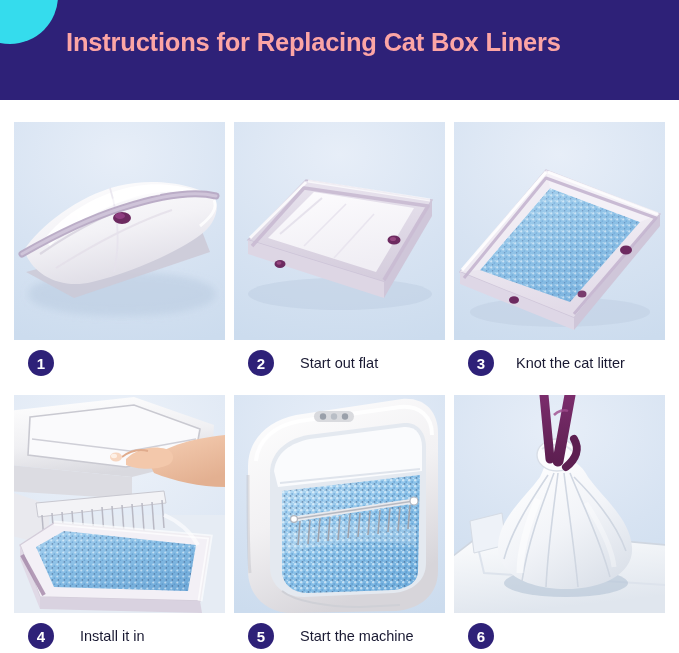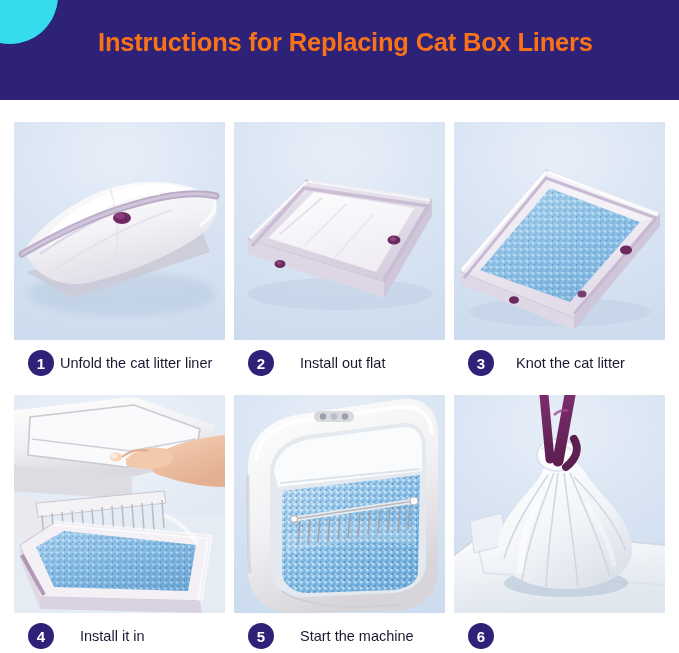--- a/index.html
+++ b/index.html
@@ -39,27 +39,26 @@
     border-radius: 50%;
     background: #35dced;
   }
   .header-title {
     position: absolute;
     left: 66px;
     top: 0;
     height: 84px;
     display: flex;
     align-items: center;
-    color: #f97316;
+    color: #fca5a5;
     font-size: 25.5px;
     font-weight: bold;
     letter-spacing: -0.2px;
     white-space: nowrap;
     font-family: "Liberation Sans", sans-serif;
-    margin-left: 32px;
   }
 
   
   .grid {
     position: absolute;
     left: 14px;
     top: 122px;
     width: 651px;
     height: 520px;
   }
@@ -183,21 +182,20 @@
             <ellipse cx="106" cy="94" rx="5" ry="3" fill="#8f3d80"></ellipse>
           </g>
 
           <path d="M186,104 C196,96 204,86 200,78" stroke="#ffffff" stroke-width="3" fill="none" opacity="0.8"></path>
 
           <path d="M64,96 C86,82 116,72 146,70" stroke="#ffffff" stroke-width="6" fill="none" opacity="0.55"></path>
         </svg>
       </div>
       <div class="caption">
         <div class="step-badge">1</div>
-        <div class="caption-text">Unfold the cat litter liner</div>
       </div>
     </div>
 
     <div class="cell col1 row0">
       <div class="photo">
         <div class="backdrop-blue"></div>
         <svg class="art" viewBox="0 0 211 218">
           <defs>
             <linearGradient id="tr2top" x1="0" y1="0" x2="0.3" y2="1">
               <stop offset="0" stop-color="#fdfcfe"></stop>
@@ -232,21 +230,21 @@
             <ellipse cx="159" cy="117" rx="3" ry="2" fill="#96467f"></ellipse>
           </g>
           <g>
             <ellipse cx="46" cy="142" rx="5.5" ry="4" fill="#6d2a60"></ellipse>
             <ellipse cx="45" cy="141" rx="2.5" ry="1.8" fill="#96467f"></ellipse>
           </g>
         </svg>
       </div>
       <div class="caption indent">
         <div class="step-badge">2</div>
-        <div class="caption-text">Install out flat</div>
+        <div class="caption-text">Start out flat</div>
       </div>
     </div>
 
     <div class="cell col2 row0">
       <div class="photo">
         <div class="backdrop-blue"></div>
         <svg class="art" viewBox="0 0 211 218">
           <defs>
             <linearGradient id="rim3" x1="0" y1="0" x2="0.2" y2="1">
               <stop offset="0" stop-color="#fbfafc"></stop>

